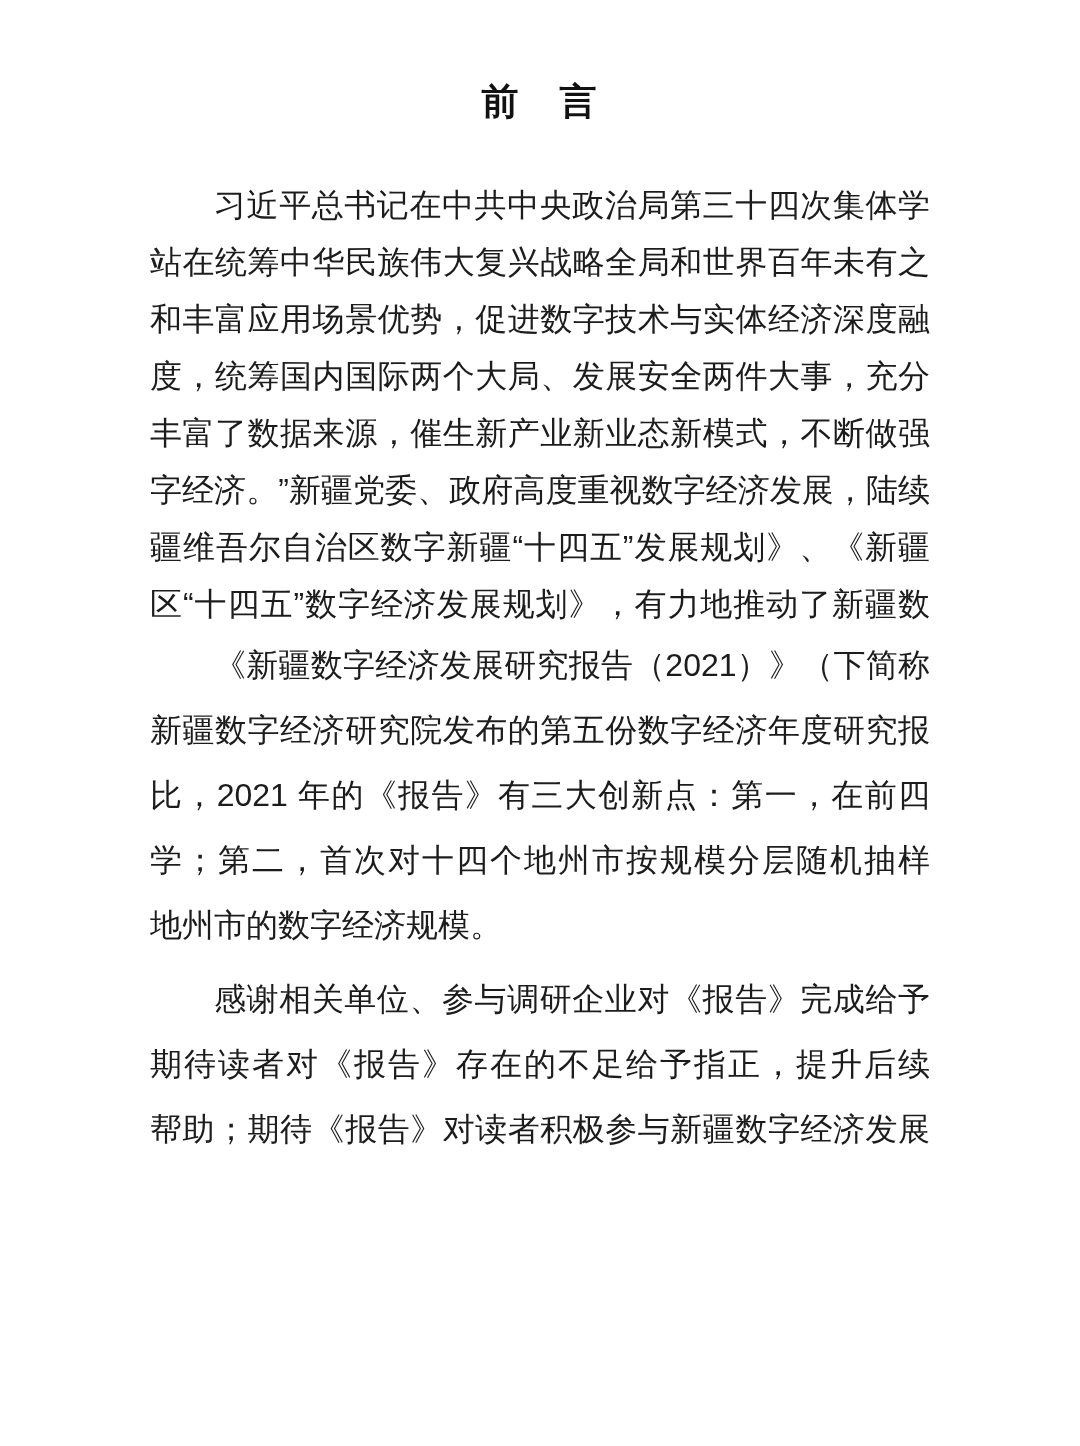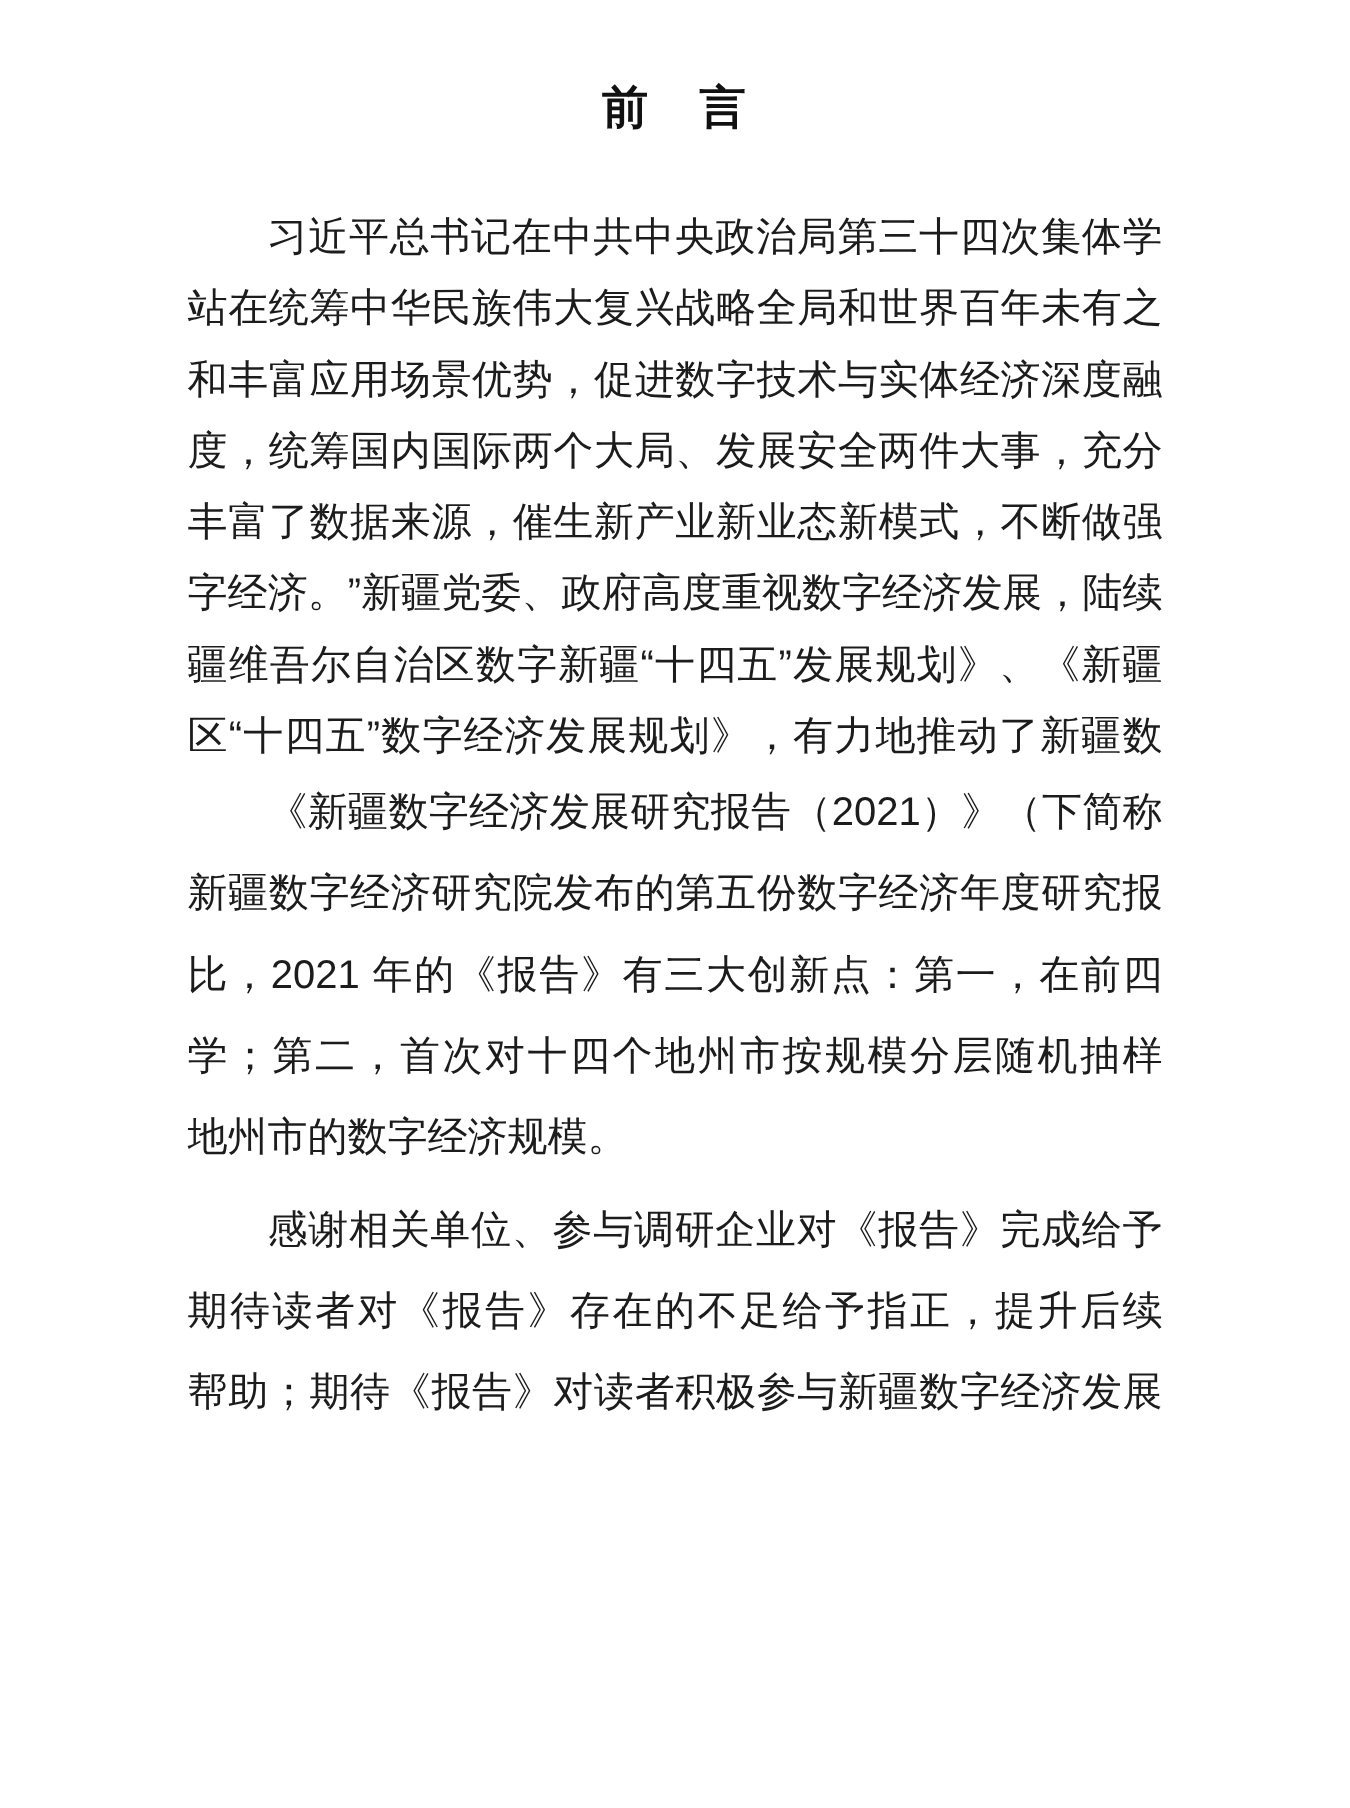--- a/index.html
+++ b/index.html
@@ -11,21 +11,21 @@
     width: 1080px;
     height: 1446px;
     overflow: hidden;
     font-family: "Liberation Sans", sans-serif;
     color: #1c1c1c;
   }
   .page {
     box-sizing: border-box;
     width: 1080px;
     height: 1446px;
-    padding: 63px 150px 0 150px;
+    padding: 79px 150px 0 150px;
     background: #ffffff;
   }
   .title {
     margin: 0 0 52px 0;
     font-size: 37px;
     font-weight: 700;
     line-height: 46px;
     text-align: center;
     letter-spacing: 2px;
     color: #111111;

